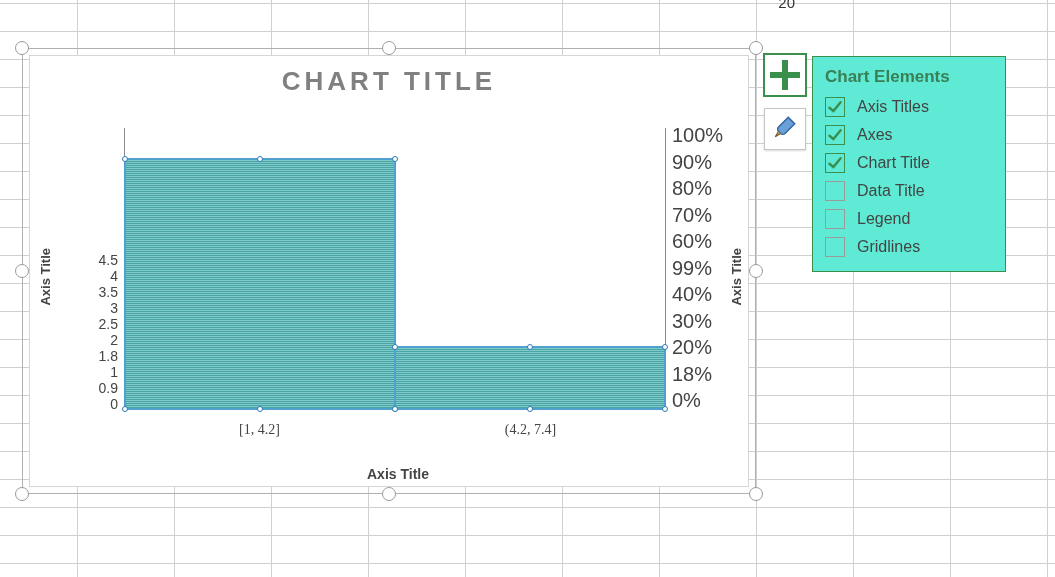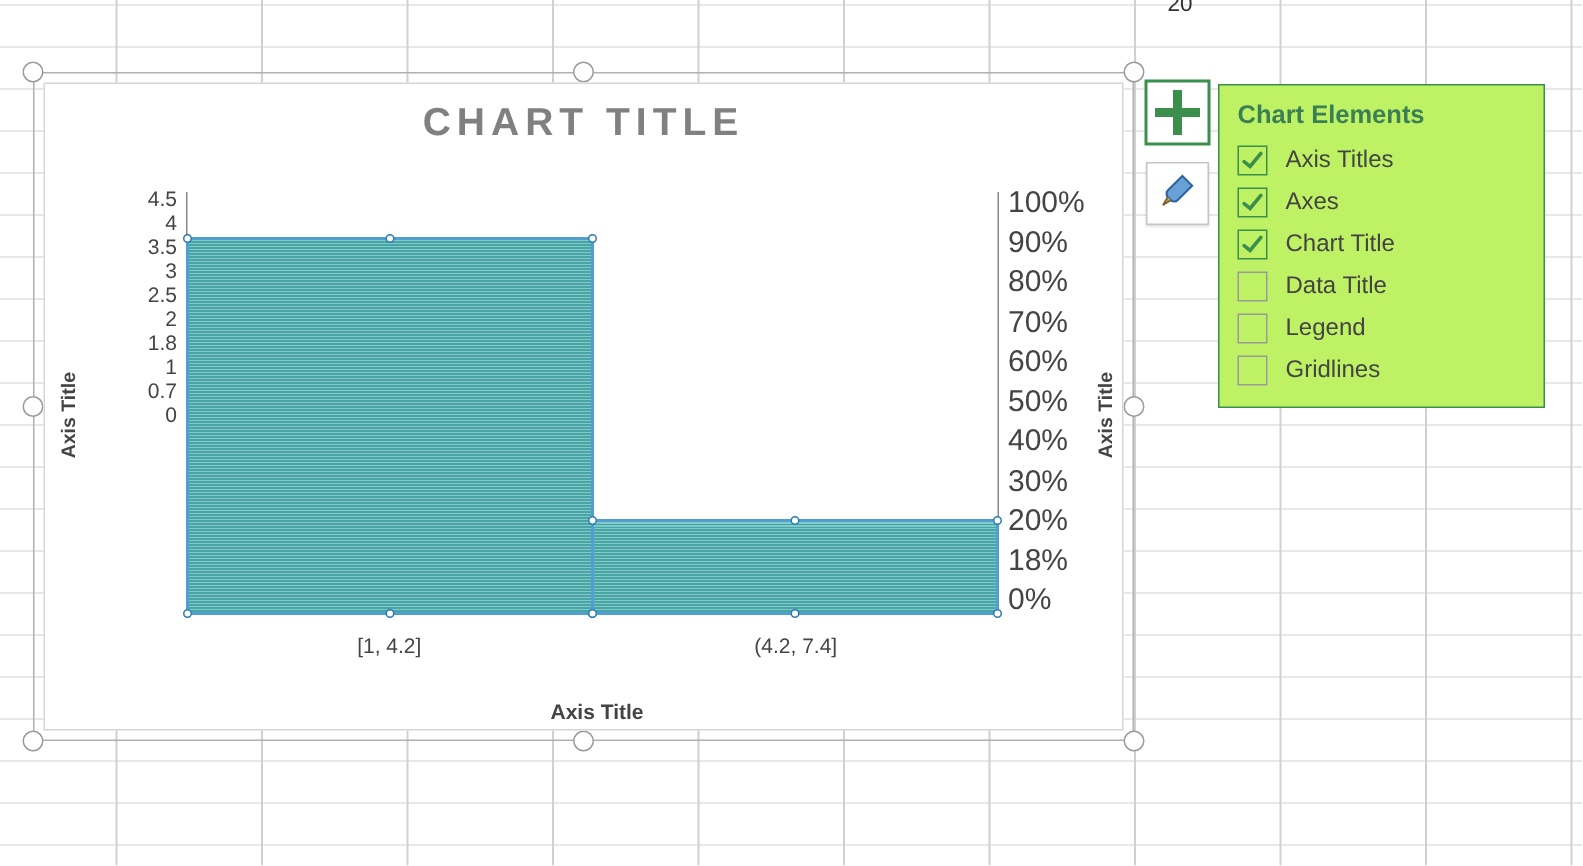--- a/index.html
+++ b/index.html
@@ -96,21 +96,21 @@
     color: #444;
   }
   .yticks-left {
     position: absolute;
     left: 0px;
     top: 6px;
     bottom: 30px;
     width: 50px;
     display: flex;
     flex-direction: column;
-    justify-content: flex-start;
+    justify-content: flex-end;
     text-align: right;
     font-size: 14px;
     color: #444;
   }
   .yticks-right {
     position: absolute;
     right: 0px;
     top: 6px;
     bottom: 30px;
     width: 56px;
@@ -161,21 +161,21 @@
   }
   .xticks {
     position: absolute;
     left: 56px;
     right: 62px;
     bottom: 4px;
     display: flex;
     font-size: 14px;
     color: #444;
   }
-  .xticks > div { flex: 1; text-align: center; }
+  .xticks > div { flex: 1; text-align: center; font-family: Liberation Serif, serif; }
   .gloss {
     position: absolute;
     left: 58px;
     top: 12px;
     width: 280px;
     height: 90px;
     pointer-events: none;
   }
   .gloss::before {
     content:"";
@@ -212,23 +212,23 @@
   }
   .plus-ic::before { left: 12px; top: 0; width: 6px; height: 30px; }
   .plus-ic::after  { top: 12px; left: 0; height: 6px; width: 30px; }
   .brush-ic svg { width: 26px; height: 26px; }
 
   
   .popover {
     position: absolute;
     left: 812px;
     top: 56px;
-    width: 218px;
+    width: 194px;
     border: 1px solid #3a8f4d;
-    background: #bef264;
+    background: #5eead4;
     font-size: 16px;
     color: #444;
   }
   .popover-title {
     font-weight: 700;
     font-size: 17px;
     color: #3a7f55;
     padding: 10px 12px 4px 12px;
   }
   .pe-list { padding: 2px 10px 10px 10px; }
@@ -275,31 +275,31 @@
 
       <div class="yticks-left">
         <div>4.5</div>
         <div>4</div>
         <div>3.5</div>
         <div>3</div>
         <div>2.5</div>
         <div>2</div>
         <div>1.8</div>
         <div>1</div>
-        <div>0.7</div>
+        <div>0.9</div>
         <div>0</div>
       </div>
 
       <div class="yticks-right">
         <div>100%</div>
         <div>90%</div>
         <div>80%</div>
         <div>70%</div>
         <div>60%</div>
-        <div>50%</div>
+        <div>99%</div>
         <div>40%</div>
         <div>30%</div>
         <div>20%</div>
         <div>18%</div>
         <div>0%</div>
       </div>
 
       <div class="plot-area">
         <div class="gloss"></div>
         <div class="bars" id="bars">

